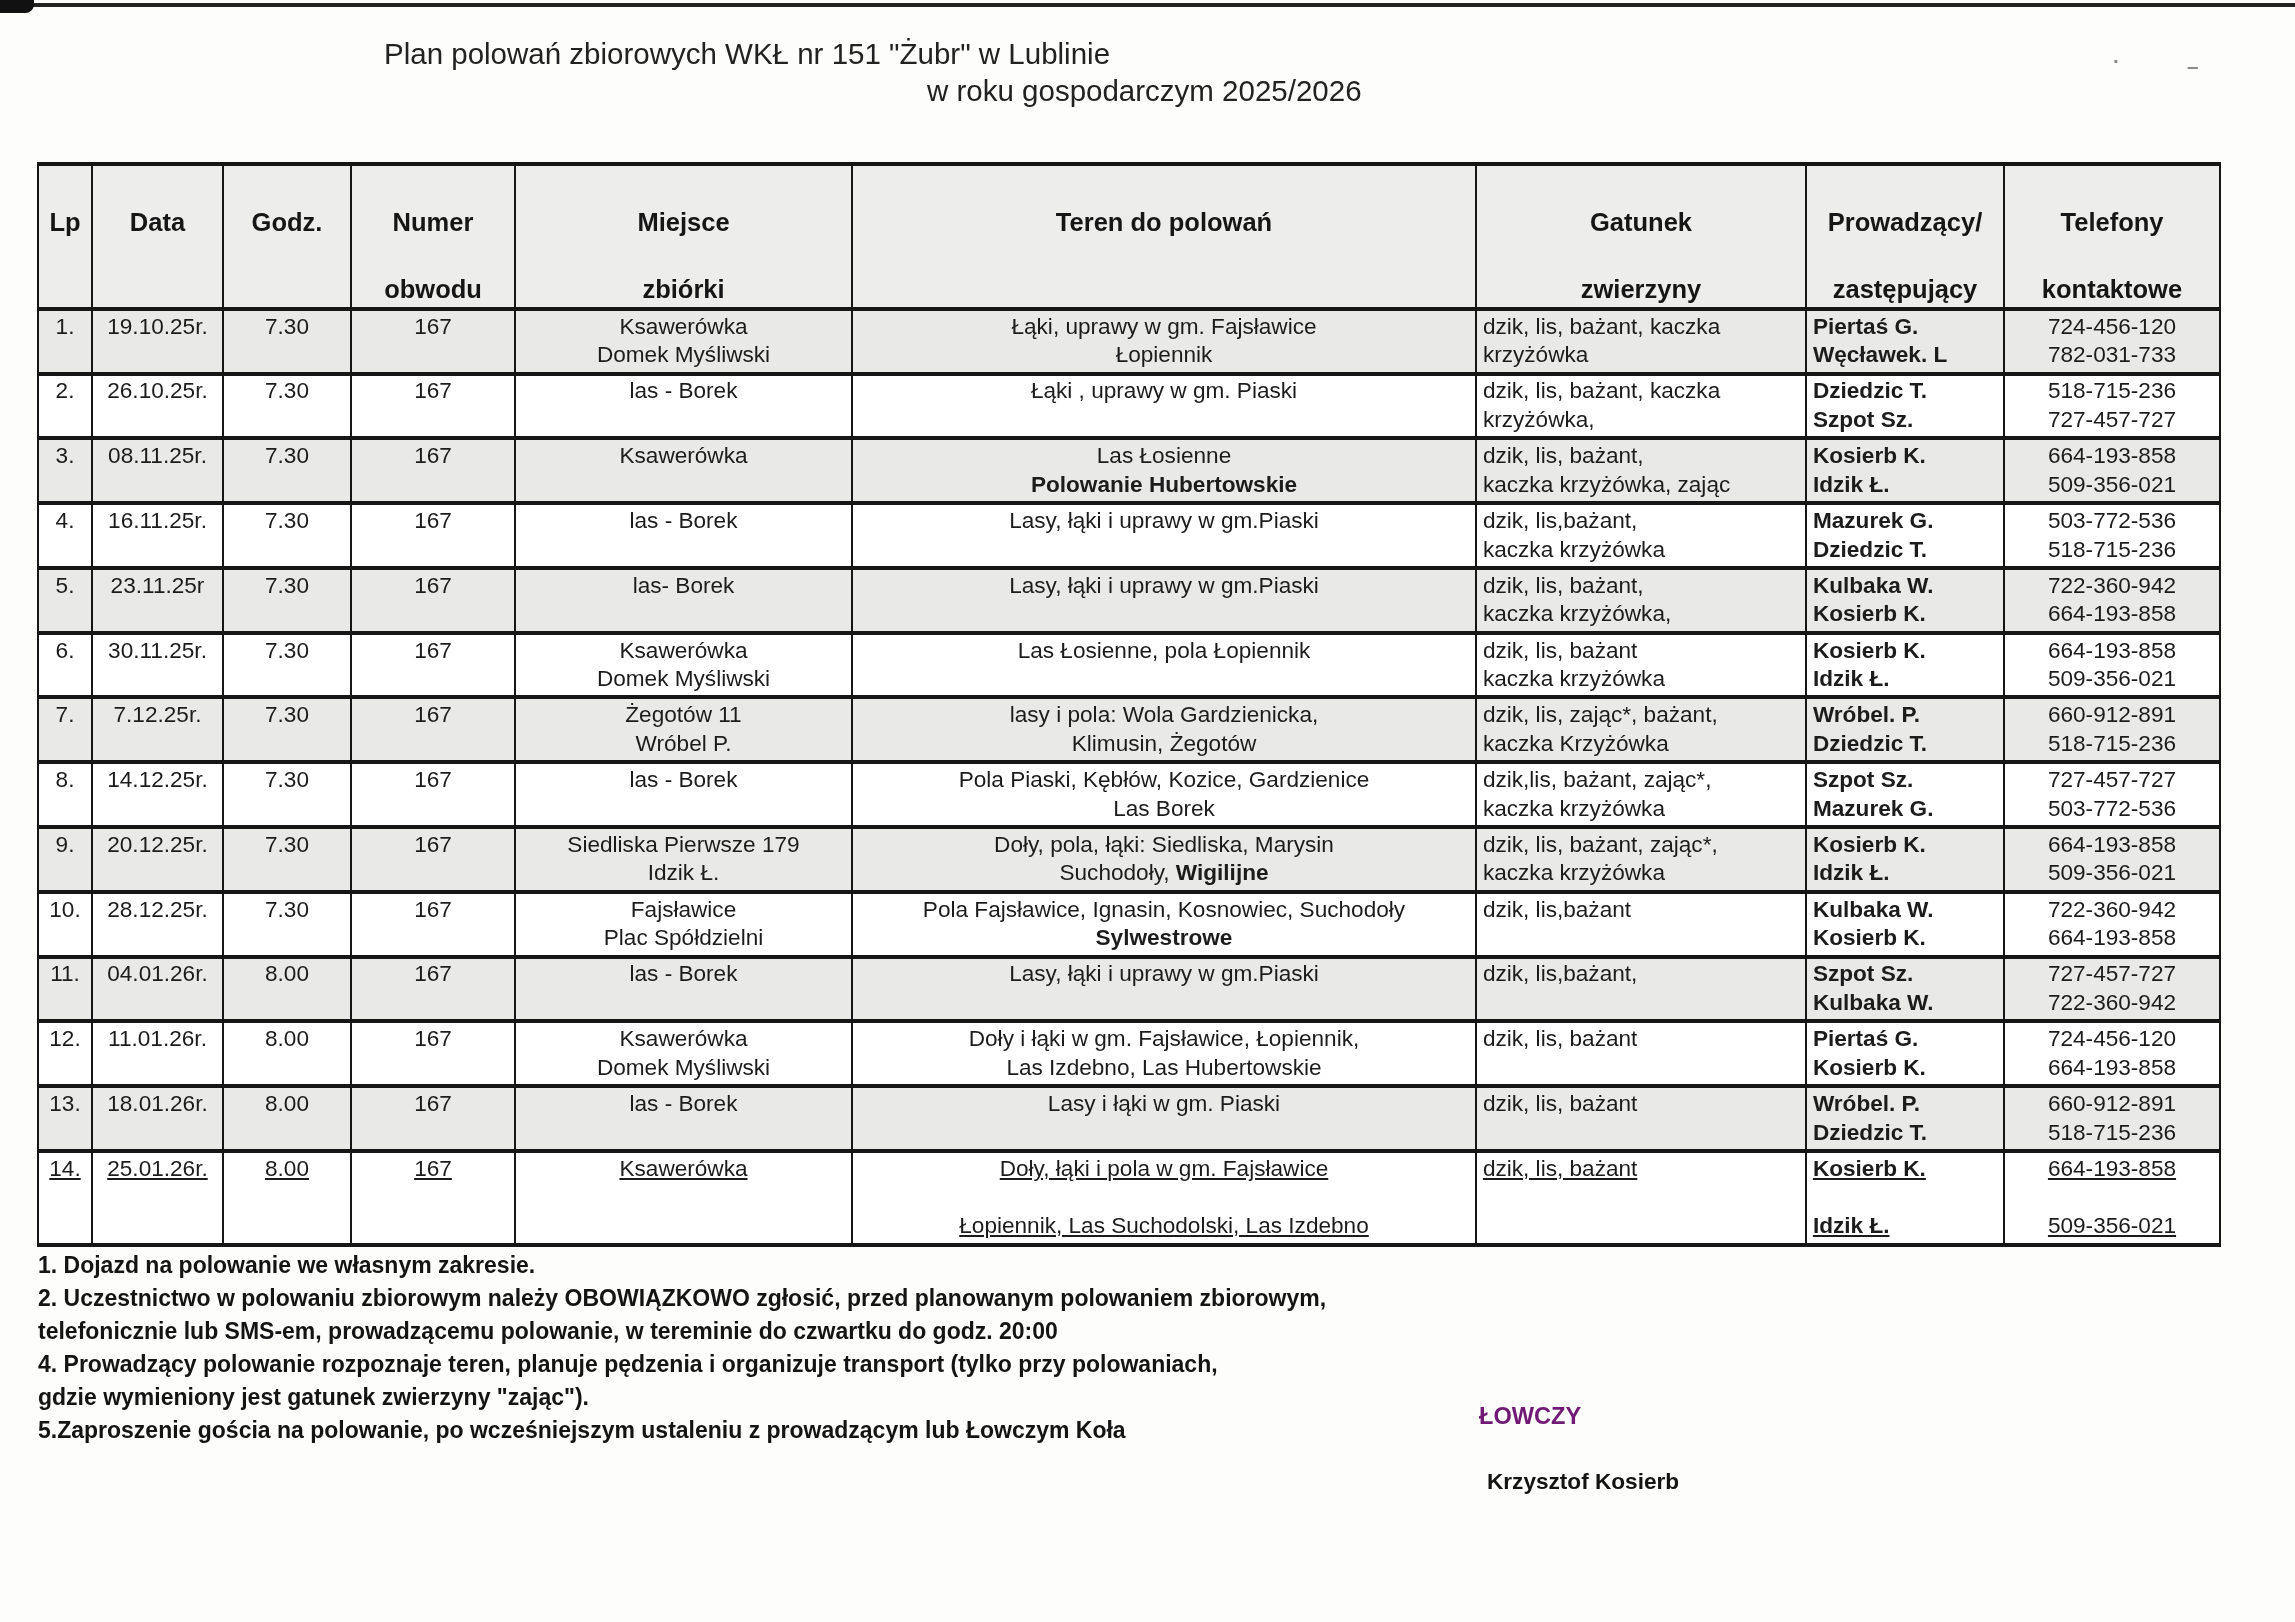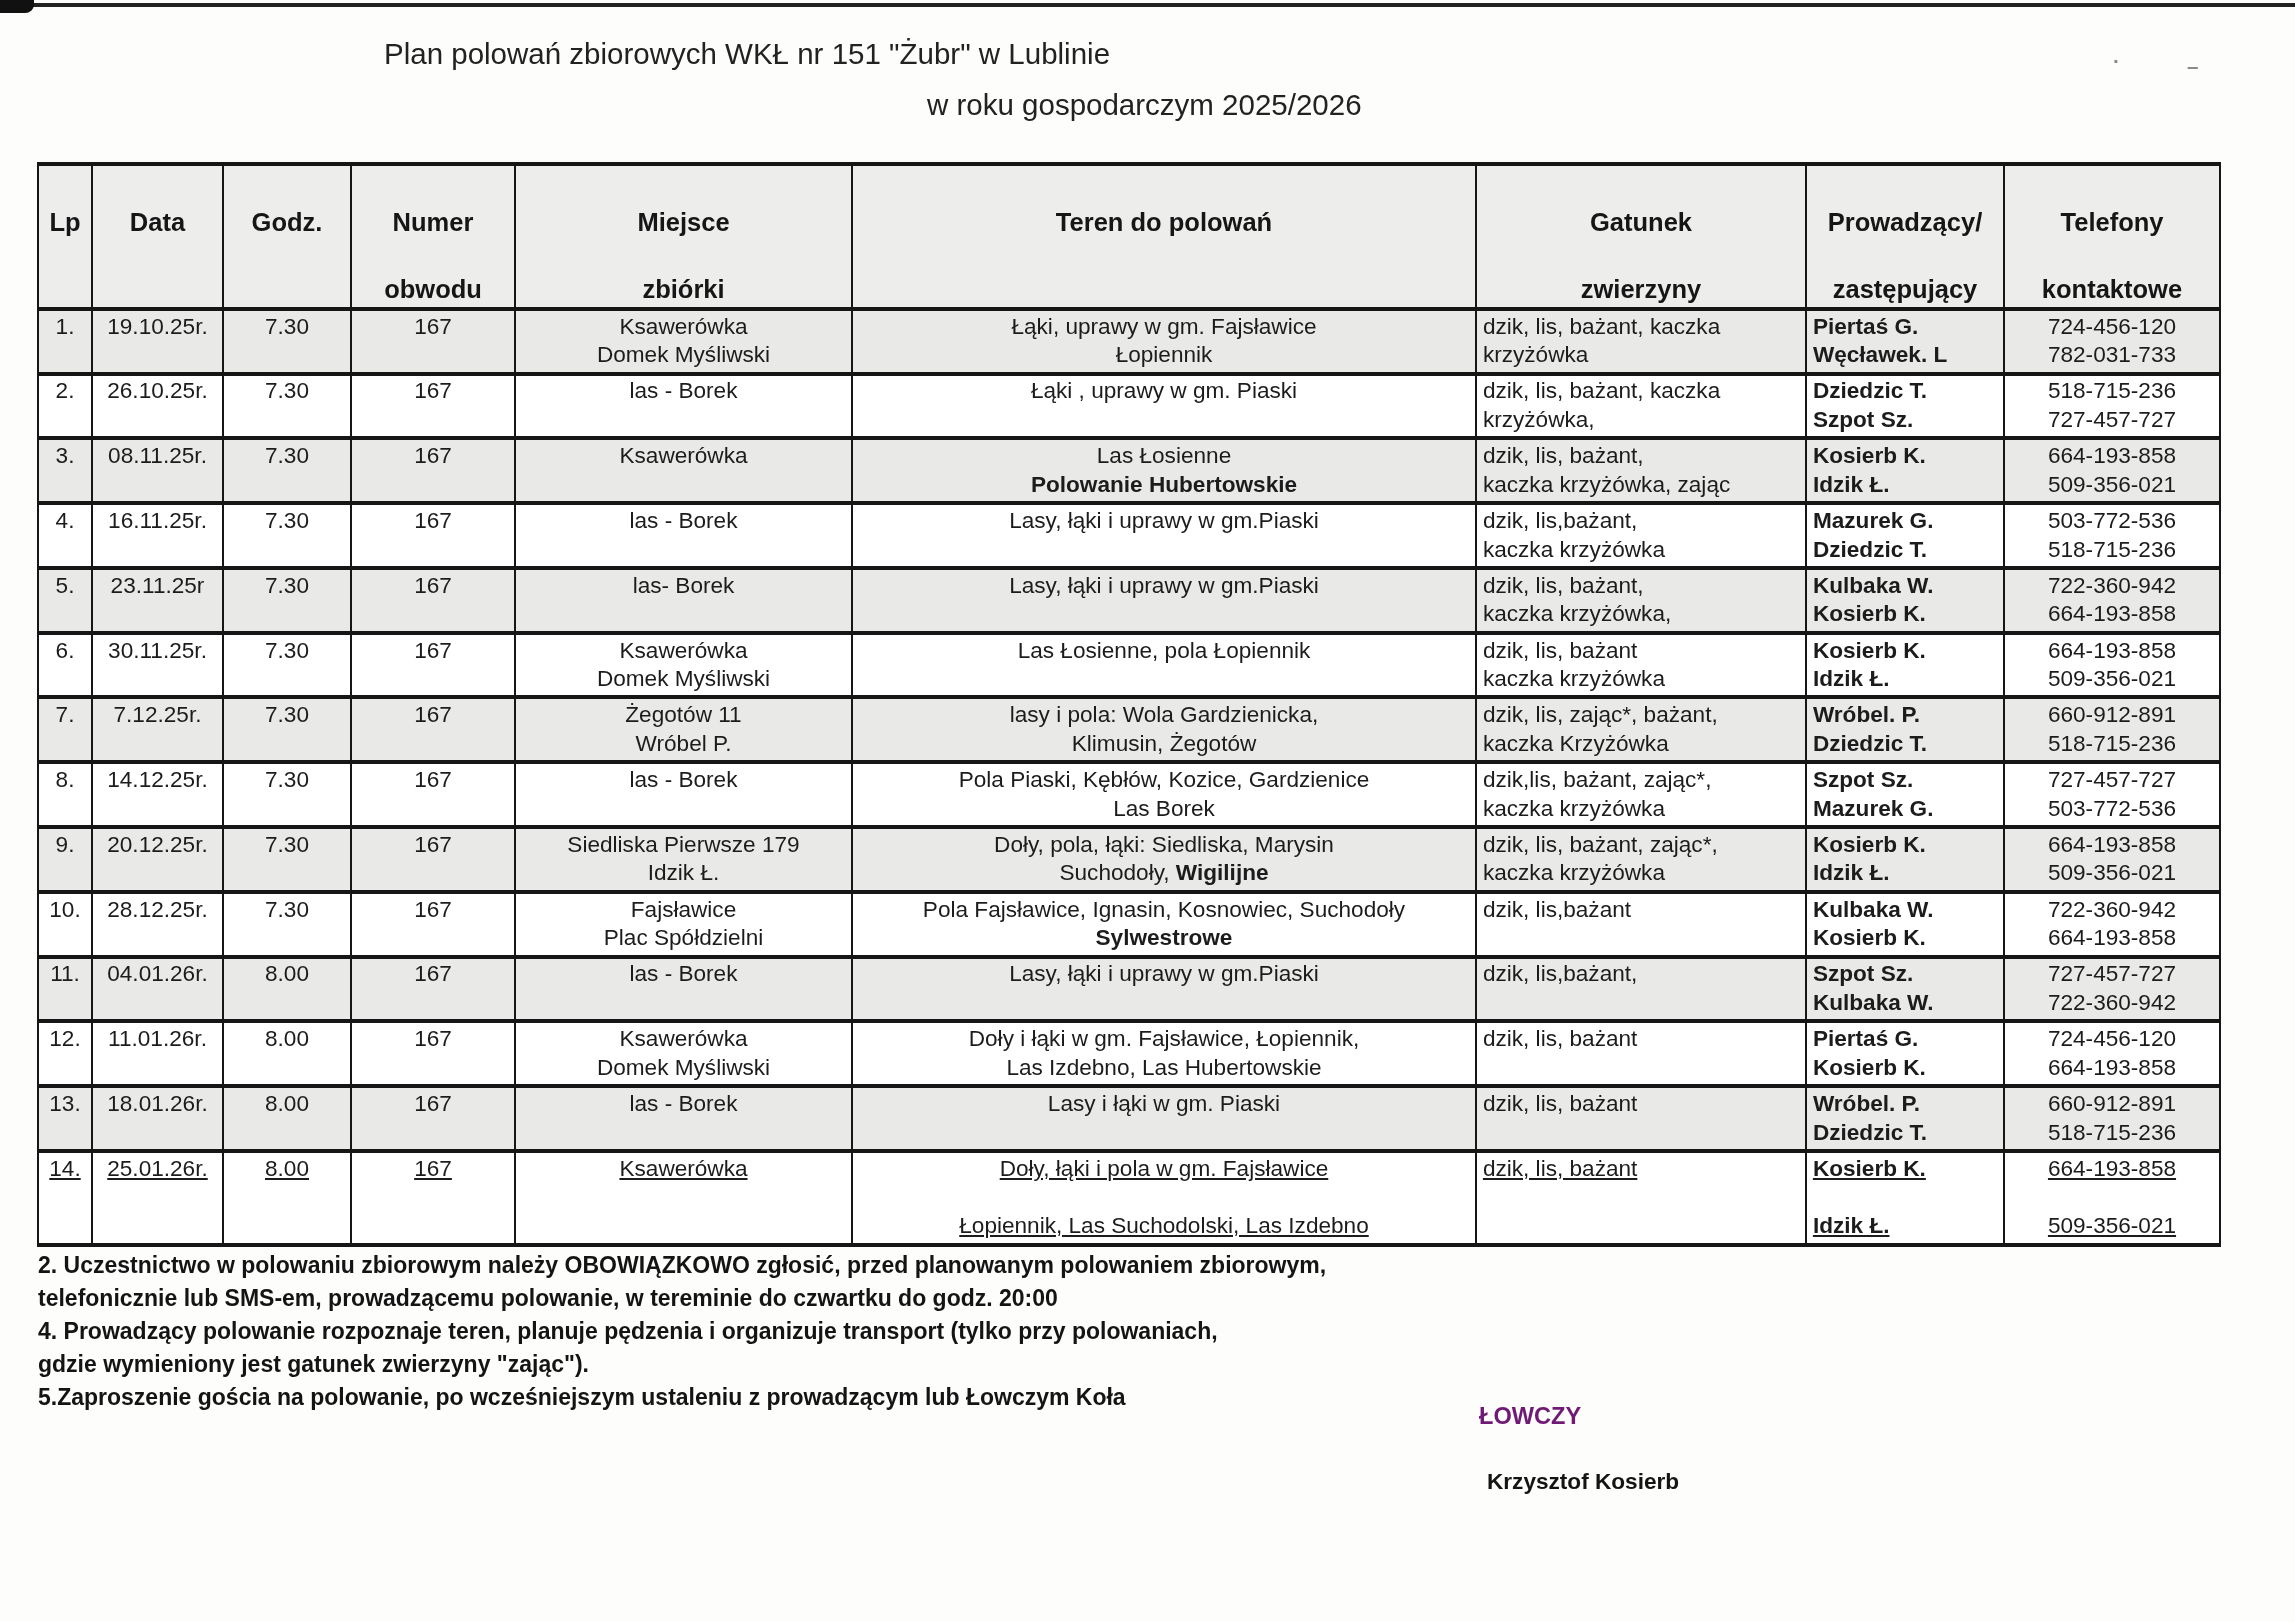--- a/index.html
+++ b/index.html
@@ -11,21 +11,21 @@
     color:#1a1a1a;
     overflow:hidden;
   }
   
   .scanline{position:absolute;top:2.9px;left:0;width:2295px;height:4.4px;background:#222;}
   .scanblob{position:absolute;top:0;left:0;width:34px;height:12.8px;background:#111;border-radius:0 0 8.8px 0;}
   .speck{position:absolute;color:#8a8a8a;font-size:20.6px;font-weight:bold;}
 
   .title{position:absolute;top:36px;left:0;font-size:29.5px;line-height:35px;white-space:nowrap;color:#222;}
   .title .t1{padding-left:384px;}
-  .title .t2{padding-left:927px;margin-top:16px;}
+  .title .t2{padding-left:927px;margin-top:2px;}
 
   table.schedule{
     position:absolute;left:37px;top:162px;
     width:2183px;
     border-collapse:collapse;table-layout:fixed;
     background:#fff;
   }
   .schedule th,.schedule td{
     border:2.9px solid #161616;
     border-top-width:4.9px;border-bottom-width:4.9px;
@@ -922,20 +922,21 @@
             <div class="cell">
               <div class="l1">664-193-858</div>
               <div class="l2">509-356-021</div>
             </div>
           </td>
     </tr>
       </tbody>
   </table>
 
   <div class="notes">
+    <div>1. Dojazd na polowanie we własnym zakresie.</div>
     <div>2. Uczestnictwo w polowaniu zbiorowym należy OBOWIĄZKOWO zgłosić, przed planowanym polowaniem zbiorowym,</div>
     <div>telefonicznie lub SMS-em, prowadzącemu polowanie, w tereminie do czwartku do godz. 20:00</div>
     <div>4. Prowadzący polowanie rozpoznaje teren, planuje pędzenia i organizuje transport (tylko przy polowaniach,</div>
     <div>gdzie wymieniony jest gatunek zwierzyny "zając").</div>
     <div>5.Zaproszenie gościa na polowanie, po wcześniejszym ustaleniu z  prowadzącym lub Łowczym Koła</div>
   </div>
 
   <div class="sig-role">ŁOWCZY</div>
   <div class="sig-name">Krzysztof Kosierb</div>
 

